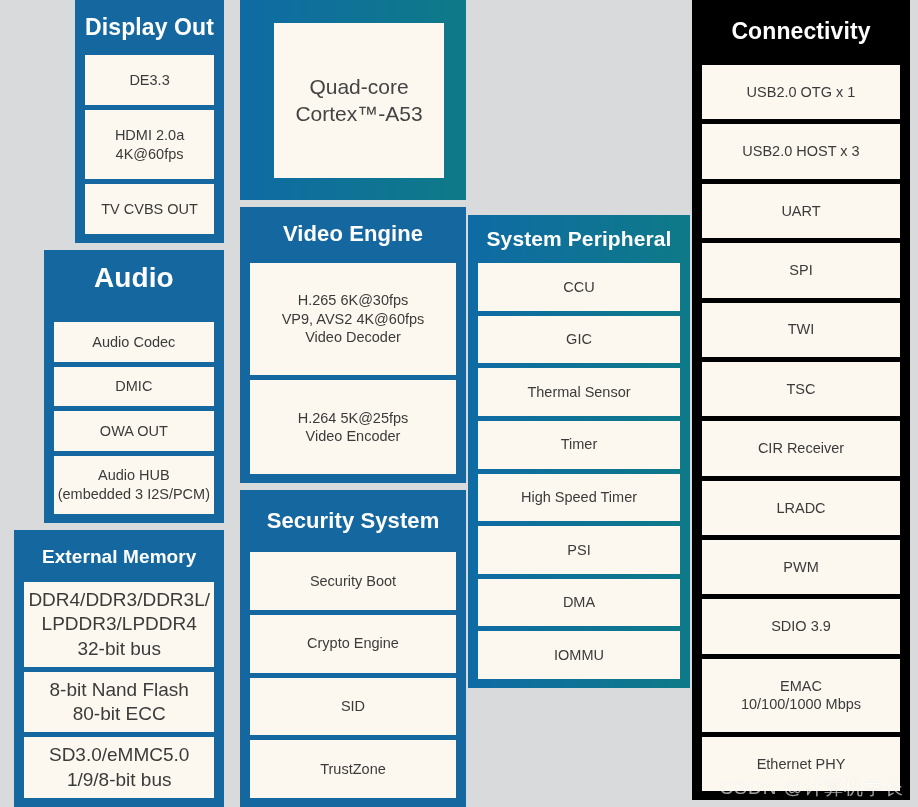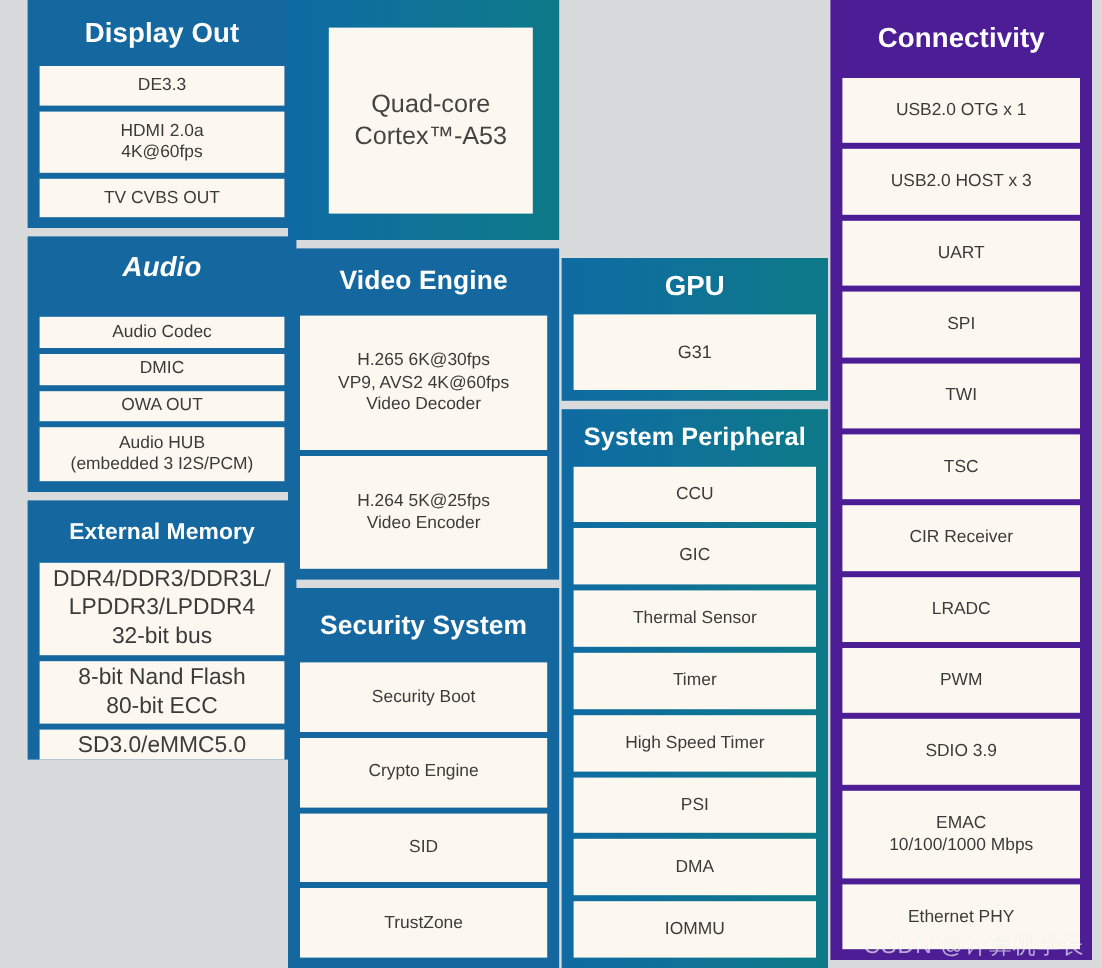--- a/index.html
+++ b/index.html
@@ -23,35 +23,35 @@
 
   
   .col {
     position: absolute;
     top: 0;
     box-sizing: border-box;
     display: flex;
     flex-direction: column;
     gap: 7px;
   }
-  #col-left   { left: 23px;   width: 224px; height: 633px; }
+  #col-left   { left: 0;   width: 224px; height: 807px; align-items: flex-end; }
   #col-mid    { left: 240px; width: 226px; height: 807px; }
   #col-mid2   { left: 468px; width: 222px; height: 807px; }
   #col-right  { left: 692px; width: 218px; height: 807px; }
 
   
   .panel {
     box-sizing: border-box;
     padding: 0 10px 9px 10px;
     display: flex;
     flex-direction: column;
     overflow: hidden;
   }
   .panel.blue   { background: #15689f; }
-  .panel.teal   { background: #4c1d95; }
+  .panel.teal   { background: #000000; }
   .panel.grad   { background: linear-gradient(to right, #0f6ba4 0%, #0e7a88 100%); }
 
   .panel-title {
     color: #ffffff;
     font-weight: bold;
     text-align: center;
     letter-spacing: .1px;
     flex: 0 0 auto;
   }
 
@@ -75,21 +75,21 @@
     flex: 1 1 auto;
   }
   .cell span { display: block; }
 
   
   #panel-display-out { height: 243px; padding-top: 14px; }
   #panel-display-out .panel-title { font-size: 23px; margin-bottom: 14px; }
   #panel-display-out .cell { font-size: 14.5px; }
 
   #panel-audio { height: 273px; padding-top: 12px; }
-  #panel-audio .panel-title { font-size: 23px; margin-bottom: 28px; font-style: italic; }
+  #panel-audio .panel-title { font-size: 28px; margin-bottom: 28px; }
   #panel-audio .cell { font-size: 14.5px; }
 
   #panel-external-memory { height: 277px; padding-top: 16px; }
   #panel-external-memory .panel-title { font-size: 19px; margin-bottom: 14px; }
   #panel-external-memory .cell { font-size: 19px; }
 
   #panel-cpu { height: 200px; padding: 0; }
   #panel-cpu .cells { margin: 23px 22px 22px 34px; border-radius: 17px; }
   #panel-cpu .cell { font-size: 21px; color: #444; }
 
@@ -267,30 +267,20 @@
           </div>
         </div>
     </div>
 
   </div>
 
   <div class="col" id="col-mid2">
 
     <div style="height:208px;flex:0 0 auto"></div>
 
-    <div class="panel grad" id="panel-gpu">
-      <div class="panel-title">GPU</div>
-      <div class="cells">
-          <div class="cell">
-            <div>
-              <span>G31</span>
-            </div>
-          </div>
-        </div>
-    </div>
 
     <div class="panel grad" id="panel-system-peripheral">
       <div class="panel-title">System Peripheral</div>
       <div class="cells">
           <div class="cell">
             <div>
               <span>CCU</span>
             </div>
           </div>
           <div class="cell">

